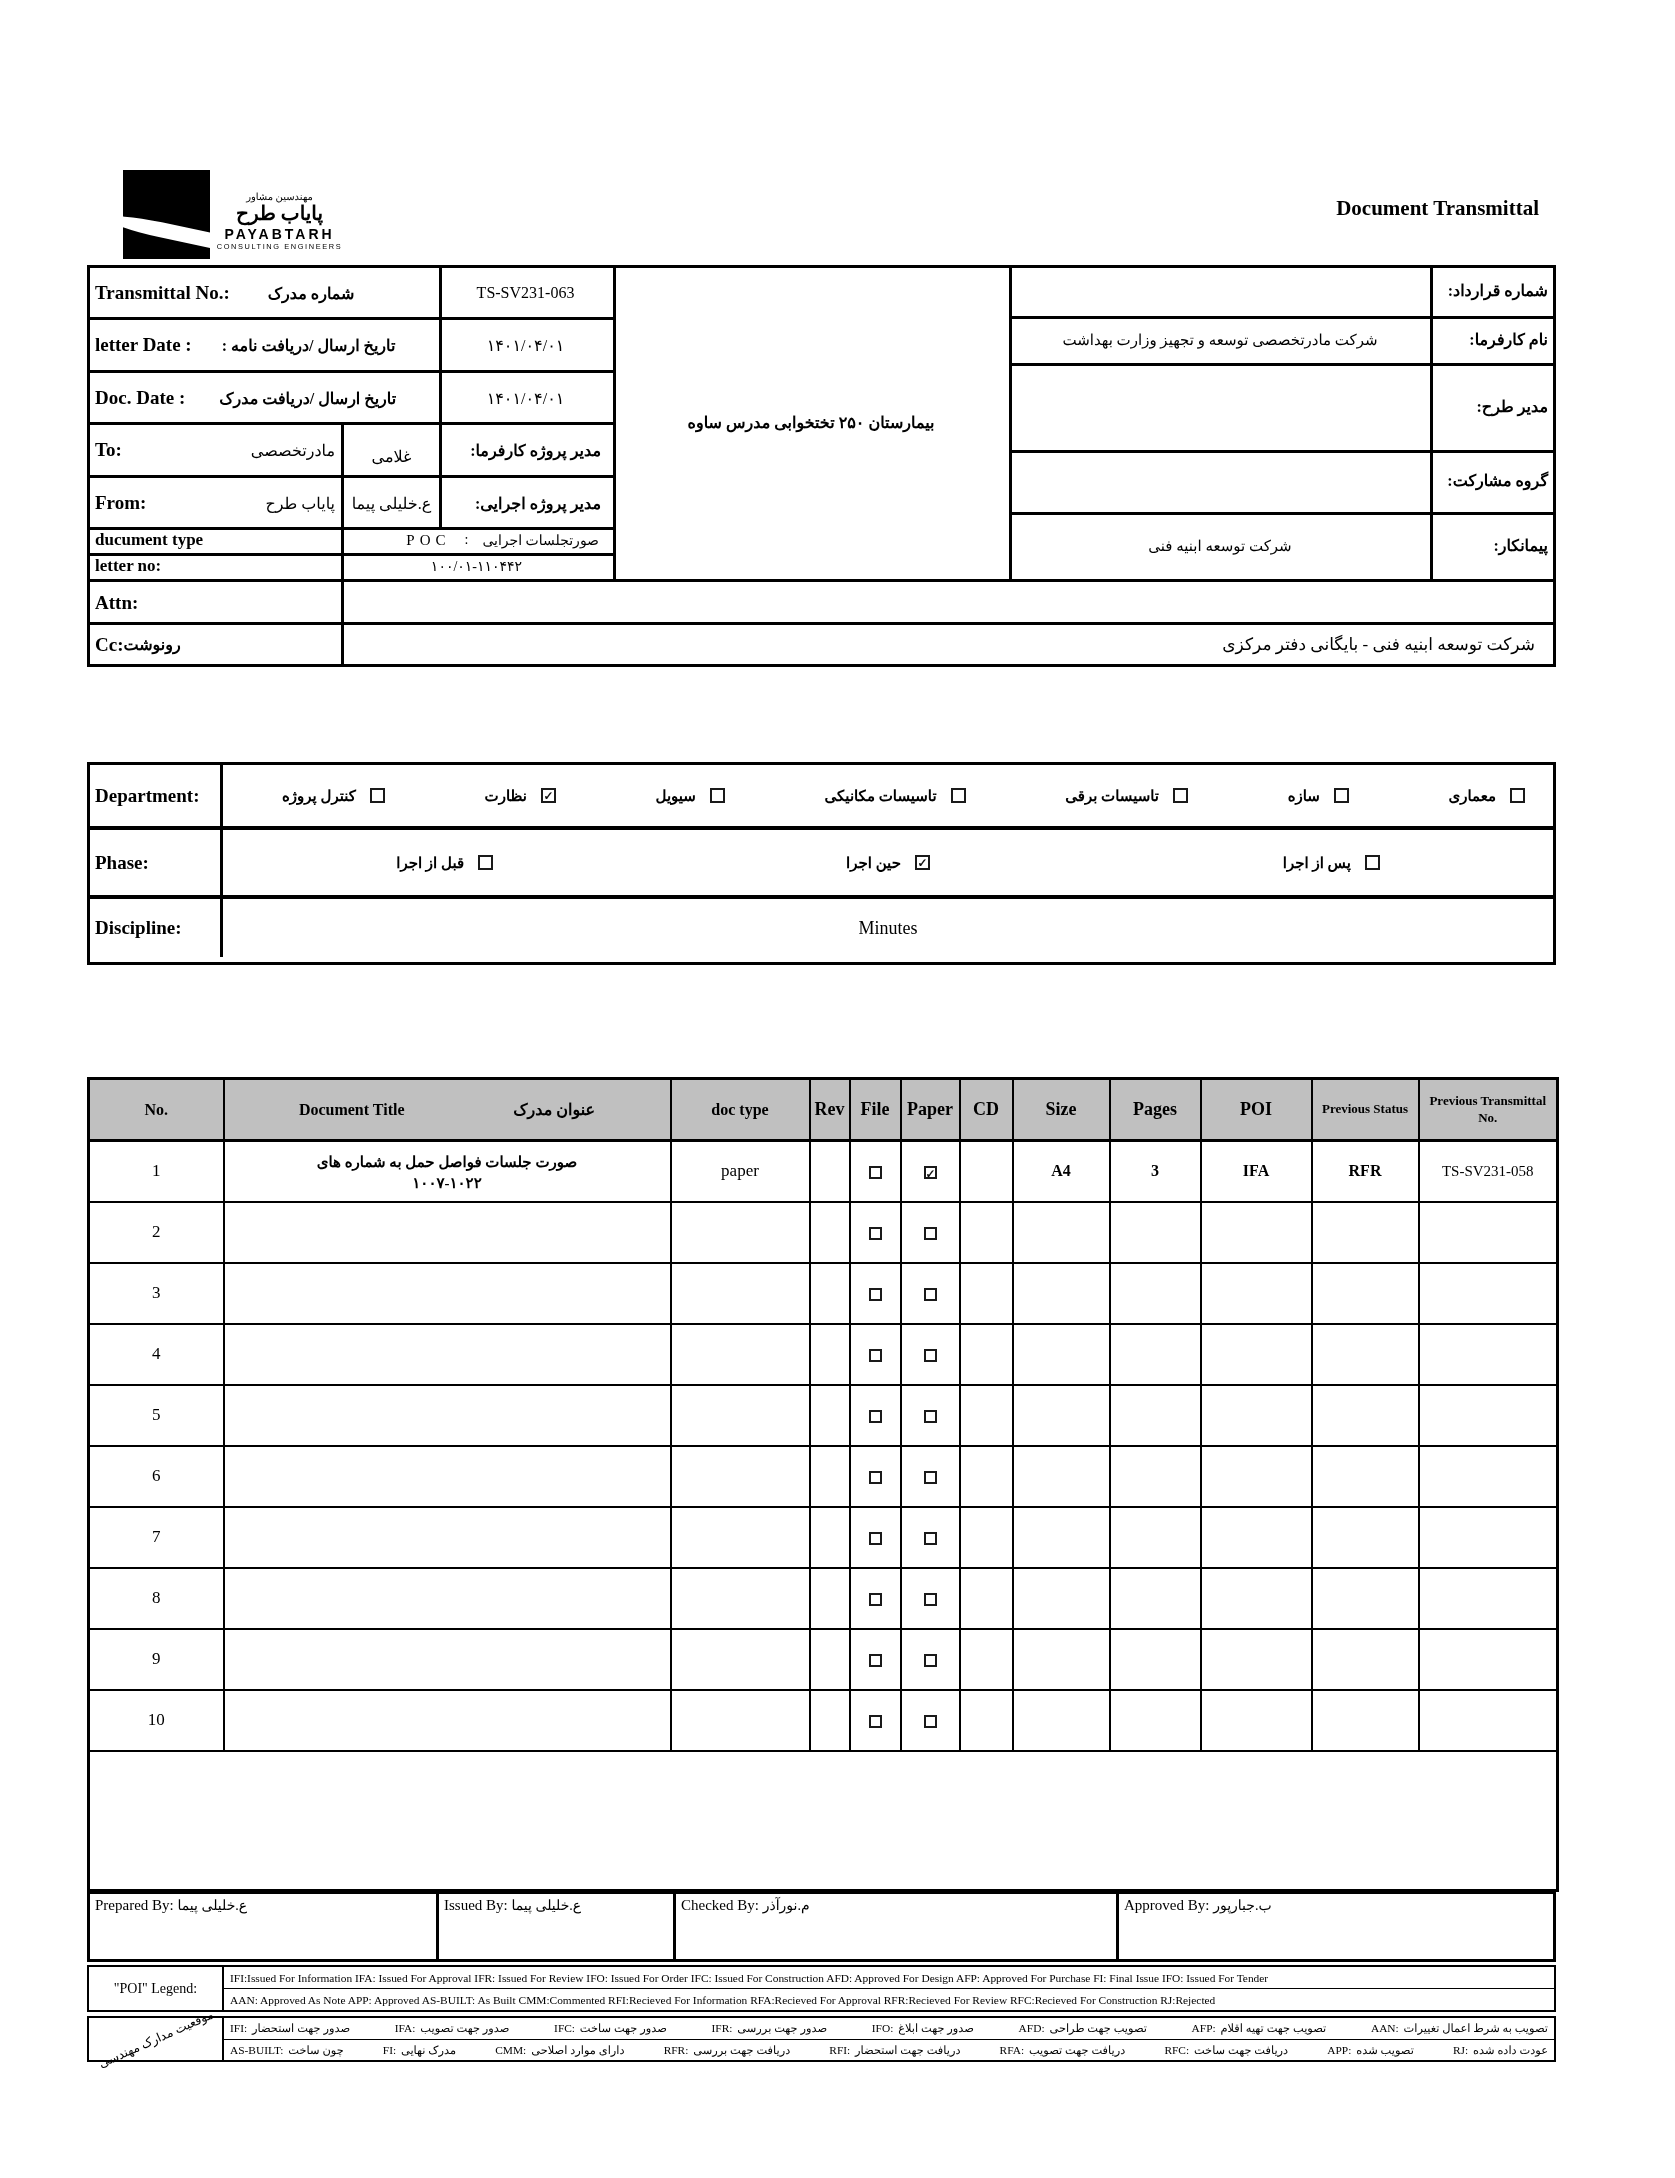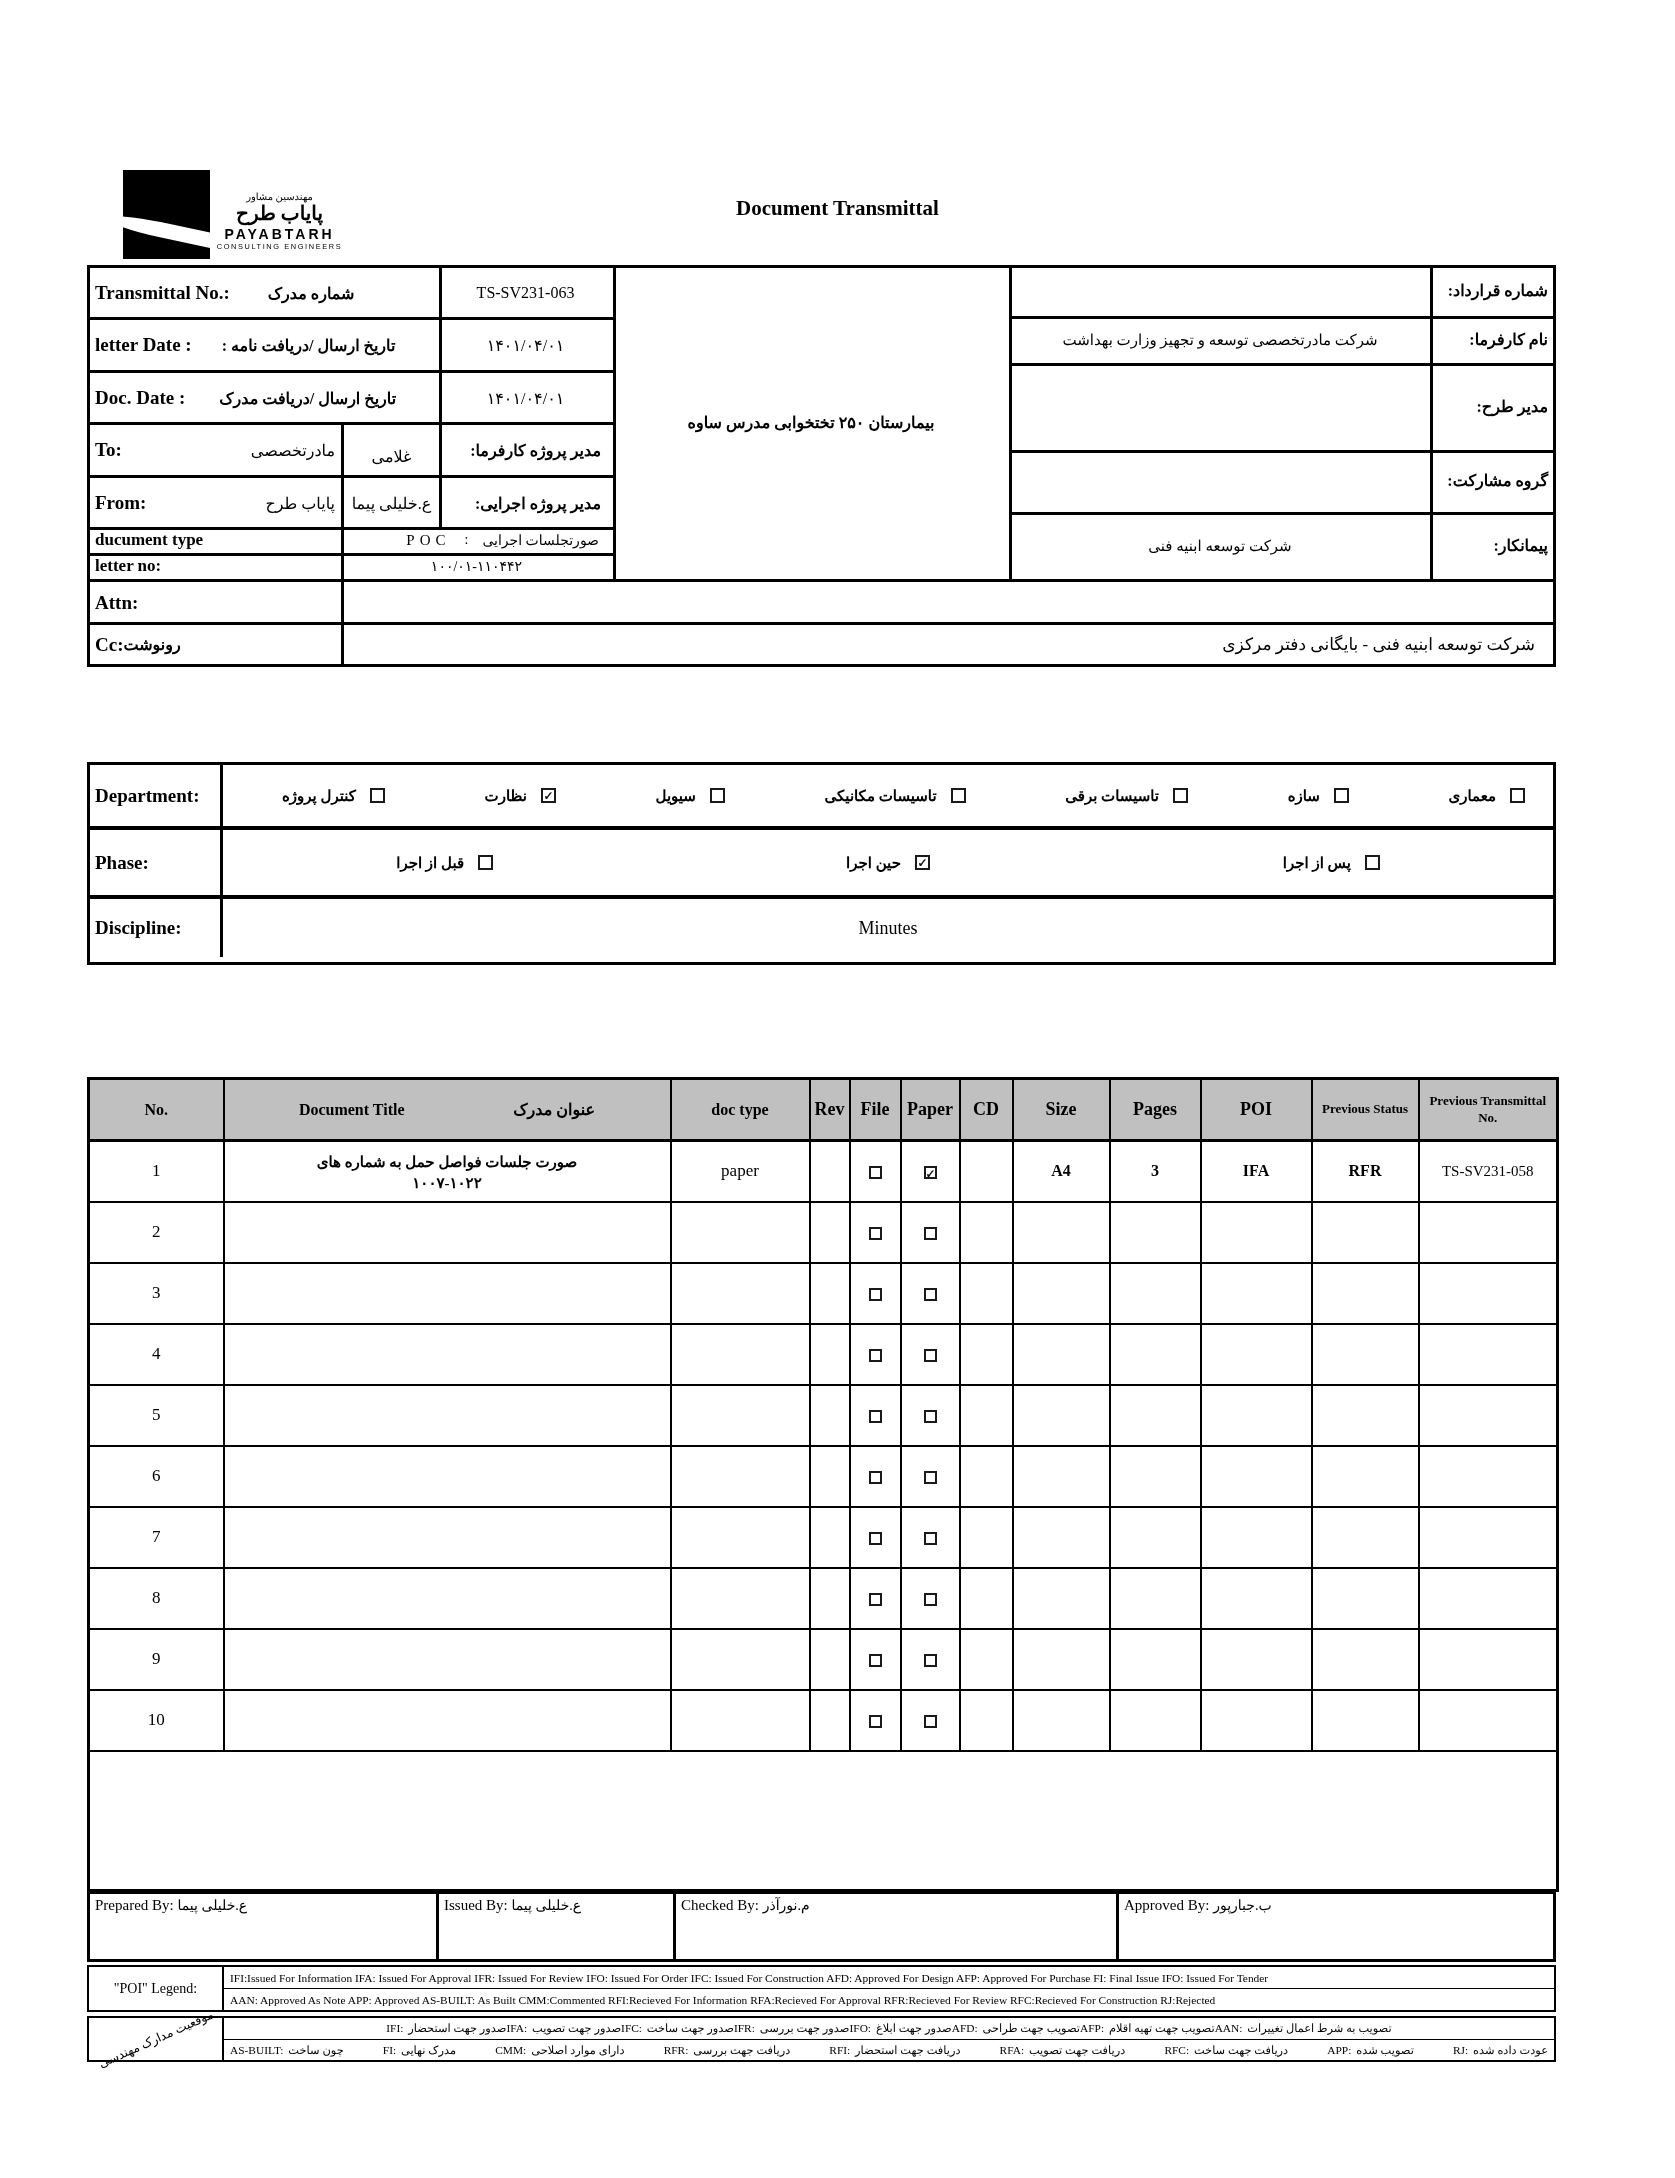--- a/index.html
+++ b/index.html
@@ -21,21 +21,21 @@
   .logo{position:absolute;left:123px;top:170px;display:flex;}
   .logo-box{width:87px;height:89px;background:#000;position:relative;overflow:hidden;flex:0 0 auto;}
   .logo-swoosh{position:absolute;left:-16px;bottom:20px;width:124px;height:15px;background:#fff;
       transform:rotate(12deg);border-radius:60% 3px 3px 60% / 70% 3px 3px 70%;}
   .logo-text{margin-left:6px;width:127px;text-align:center;line-height:1.05;}
   .logo-fa-tag{font-size:10px;margin-top:22px;}
   .logo-fa-name{font-size:20px;font-weight:bold;}
   .logo-en{font-family:"Liberation Sans","DejaVu Sans",sans-serif;font-weight:bold;font-size:14px;letter-spacing:3px;margin-top:3px;}
   .logo-en-sub{font-family:"Liberation Sans","DejaVu Sans",sans-serif;font-size:7.4px;letter-spacing:1.6px;margin-top:2px;}
   
-  .doc-title{position:absolute;left:103px;top:196px;width:1469px;text-align:center;
+  .doc-title{position:absolute;left:70px;top:196px;width:1469px;text-align:right;
       font-size:21px;font-weight:bold;}
   
   .info{position:absolute;left:87px;top:265px;width:1469px;height:402px;}
   .info .lab-en{font-weight:bold;font-size:19px;}
   .info .lab-fa{font-weight:bold;font-size:16px;}
   .info .val{font-size:16px;}
   .num{direction:ltr;unicode-bidi:bidi-override;}
   
   .class-box{position:absolute;left:87px;top:762px;width:1469px;height:203px;border:3px solid #000;box-sizing:border-box;}
   .class-row{display:flex;box-sizing:border-box;border-bottom:4px solid #000;}
@@ -520,21 +520,21 @@
       <div class="legend-line" style="border-bottom-width:1px;">IFI:Issued For Information  IFA: Issued For Approval  IFR: Issued For Review   IFO: Issued For Order  IFC: Issued For Construction AFD: Approved For Design AFP: Approved For Purchase  FI: Final Issue  IFO: Issued For Tender</div>
       <div class="legend-line">AAN: Approved As Note  APP: Approved  AS-BUILT: As Built CMM:Commented  RFI:Recieved For Information   RFA:Recieved For Approval   RFR:Recieved For Review  RFC:Recieved For Construction  RJ:Rejected</div>
     </div>
   </div>
 
   <div class="legend-box" style="top:2016px;height:46px;">
     <div class="legend-lab">
       <span class="rot fa">موقعیت مدارک مهندسی</span>
     </div>
     <div class="legend-lines">
-      <div class="legend-line legend-fa-line" style="border-bottom-width:1px;justify-content:center;" id="fa-line1">
+      <div class="legend-line legend-fa-line" style="border-bottom-width:1px;" id="fa-line1">
           <span class="entry"><span>IFI: </span><bdi>صدور جهت استحضار</bdi></span>
           <span class="entry"><span>IFA: </span><bdi>صدور جهت تصویب</bdi></span>
           <span class="entry"><span>IFC: </span><bdi>صدور جهت ساخت</bdi></span>
           <span class="entry"><span>IFR: </span><bdi>صدور جهت بررسی</bdi></span>
           <span class="entry"><span>IFO: </span><bdi>صدور جهت ابلاغ</bdi></span>
           <span class="entry"><span>AFD: </span><bdi>تصویب جهت طراحی</bdi></span>
           <span class="entry"><span>AFP: </span><bdi>تصویب جهت تهیه اقلام</bdi></span>
           <span class="entry"><span>AAN: </span><bdi>تصویب به شرط اعمال تغییرات</bdi></span>
         </div>
       <div class="legend-line legend-fa-line" id="fa-line2">

